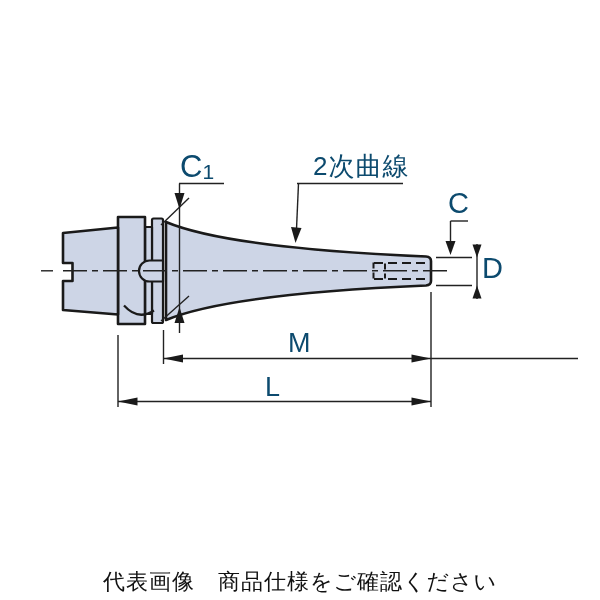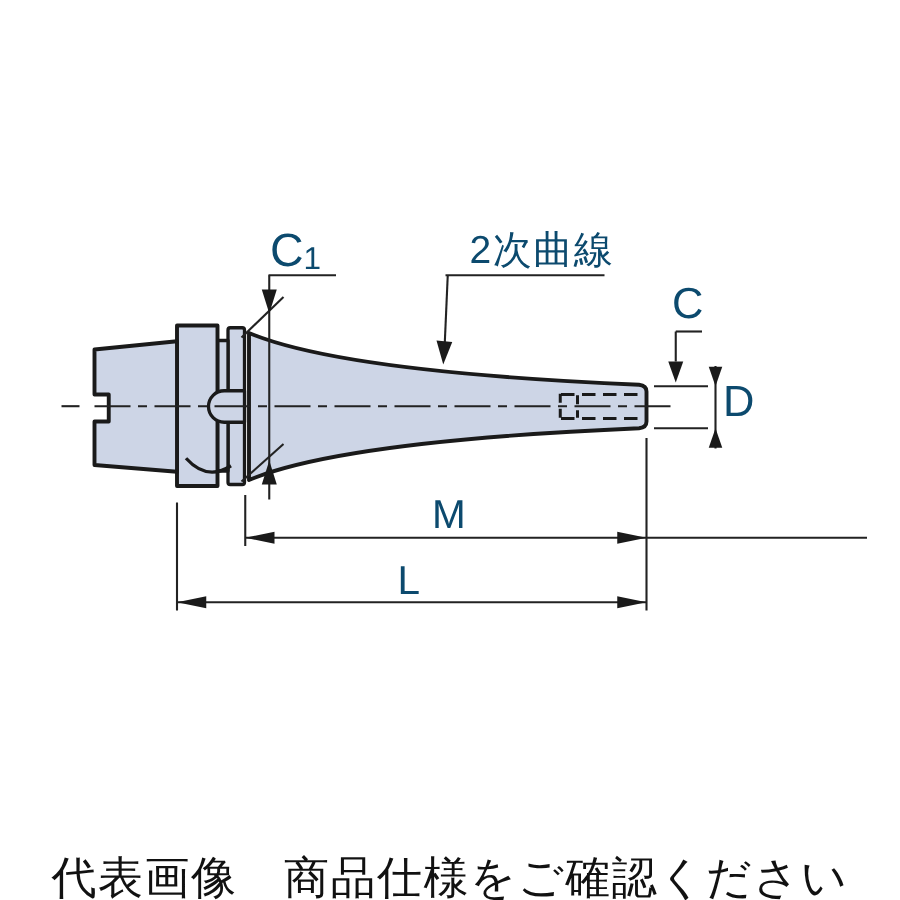--- a/index.html
+++ b/index.html
@@ -10,21 +10,21 @@
   #drawing-svg{position:absolute;left:0;top:0;}
   .lbl{position:absolute;color:#0c4a6e;white-space:nowrap;line-height:1;}
   .lbl-c1{left:180px;top:151px;font-size:31px;}
   .lbl-c1 .sub{font-size:21px;vertical-align:-2px;}
   .lbl-curve{left:297px;top:153px;font-size:26px;letter-spacing:1px;margin-left:16px;}
   .lbl-c{left:448px;top:189px;font-size:29px;}
   .lbl-d{left:482px;top:254px;font-size:29px;}
   .lbl-m{left:288px;top:330px;font-size:27px;}
   .lbl-eff{left:438px;top:324px;font-size:26px;letter-spacing:1px;}
   .lbl-l{left:265px;top:374px;font-size:27px;}
-  .caption{left:0;top:571px;width:600px;text-align:center;font-size:30px;color:#111;letter-spacing:1px;}
+  .caption{left:0;top:571px;width:600px;text-align:center;font-size:22px;color:#111;letter-spacing:1px;}
   .thin{stroke:#222;stroke-width:1.4;fill:none;}
   .outline{stroke:#1a1a1a;stroke-width:2.6;stroke-linejoin:round;}
   .outline2{stroke:#1a1a1a;stroke-width:2.2;stroke-linejoin:round;}
   .hidden-line{stroke:#1a1a1a;stroke-width:2;fill:none;}
   .arrow{fill:#1a1a1a;stroke:none;}
 </style>
 </head>
 <body>
 
 <div id="stage">

